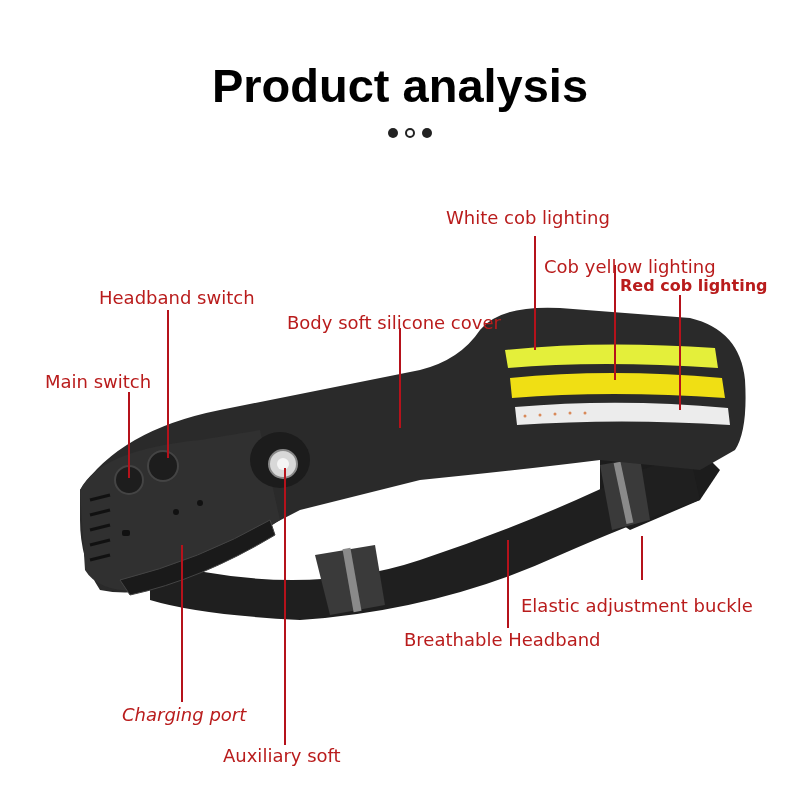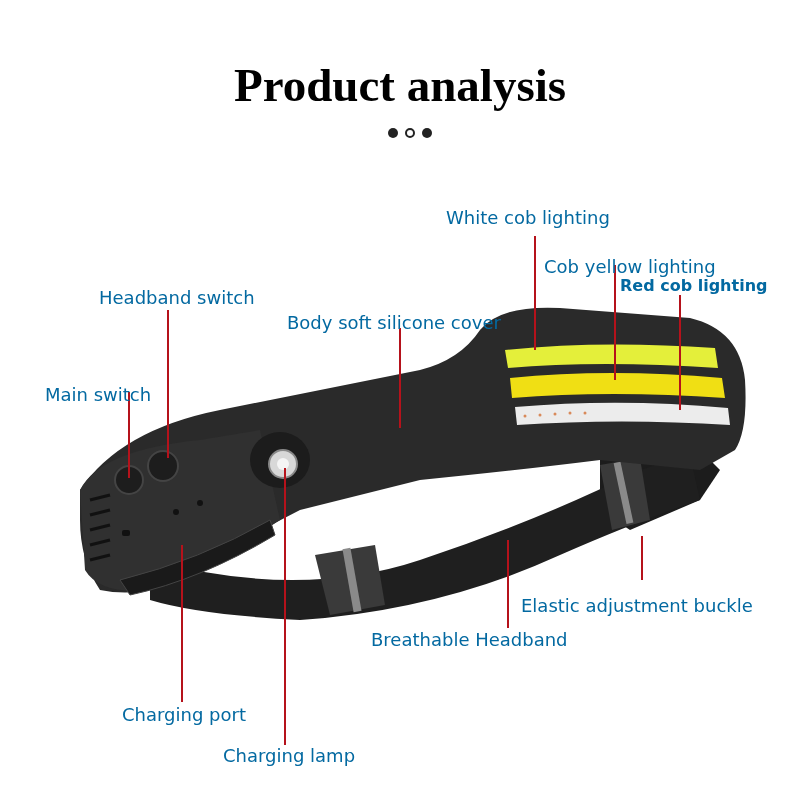--- a/index.html
+++ b/index.html
@@ -1,22 +1,22 @@
 <!DOCTYPE html>
 <html><head>
 <meta charset="utf-8">
 <style>
   html,body{margin:0;padding:0;background:#ffffff;}
   body{width:800px;height:800px;position:relative;overflow:hidden;font-family:"DejaVu Sans","Liberation Sans",sans-serif;}
-  .title{position:absolute;left:0;top:58px;width:800px;text-align:center;font-family:Liberation Serif, serif;font-weight:bold;font-size:47px;color:#000;letter-spacing:0px;}
+  .title{position:absolute;left:0;top:58px;width:800px;text-align:center;font-family:Liberation Sans, sans-serif;font-weight:bold;font-size:47px;color:#000;letter-spacing:0px;}
   .dots{position:absolute;left:388px;top:128px;display:flex;gap:7px;}
   .dot{width:10px;height:10px;border-radius:50%;box-sizing:border-box;}
   .dot.filled{background:#222;}
   .dot.hollow{border:2px solid #222;background:#fff;}
-  .label{position:absolute;font-size:18px;color:#0369a1;white-space:nowrap;}
+  .label{position:absolute;font-size:18px;color:#b91c1c;white-space:nowrap;}
   .label.small{font-size:16px;font-weight:bold;}
   svg.scene{position:absolute;left:0;top:0;}
 </style>
 </head>
 <body>
 
 <div class="title">Product analysis</div>
 <div class="dots">
   <div class="dot filled"></div>
   <div class="dot hollow"></div>
@@ -80,17 +80,17 @@
     <line x1="182" y1="545" x2="182" y2="702"></line>
     <line x1="285" y1="468" x2="285" y2="745"></line>
   </g>
 </svg>
 
 <div class="label" style="left:446px;top:207px;">White cob lighting</div>
 <div class="label" style="left:544px;top:256px;">Cob yellow lighting</div>
 <div class="label small" style="left:620px;top:276px;">Red cob lighting</div>
 <div class="label" style="left:99px;top:287px;">Headband switch</div>
 <div class="label" style="left:287px;top:312px;">Body soft silicone cover</div>
-<div class="label" style="left:45px;top:384px;text-align:right;">Main switch</div>
+<div class="label" style="left:45px;top:371px;text-align:right;">Main switch</div>
 <div class="label" style="left:521px;top:579px;margin-top:16px;">Elastic adjustment buckle</div>
-<div class="label" style="left:371px;top:629px;">Breathable Headband</div>
-<div class="label" style="left:122px;top:704px;">Charging port</div>
-<div class="label" style="left:223px;top:745px;">Charging lamp</div>
+<div class="label" style="left:404px;top:629px;">Breathable Headband</div>
+<div class="label" style="left:122px;top:704px;font-style:italic;">Charging port</div>
+<div class="label" style="left:223px;top:745px;">Auxiliary soft</div>
 
 </body></html>

